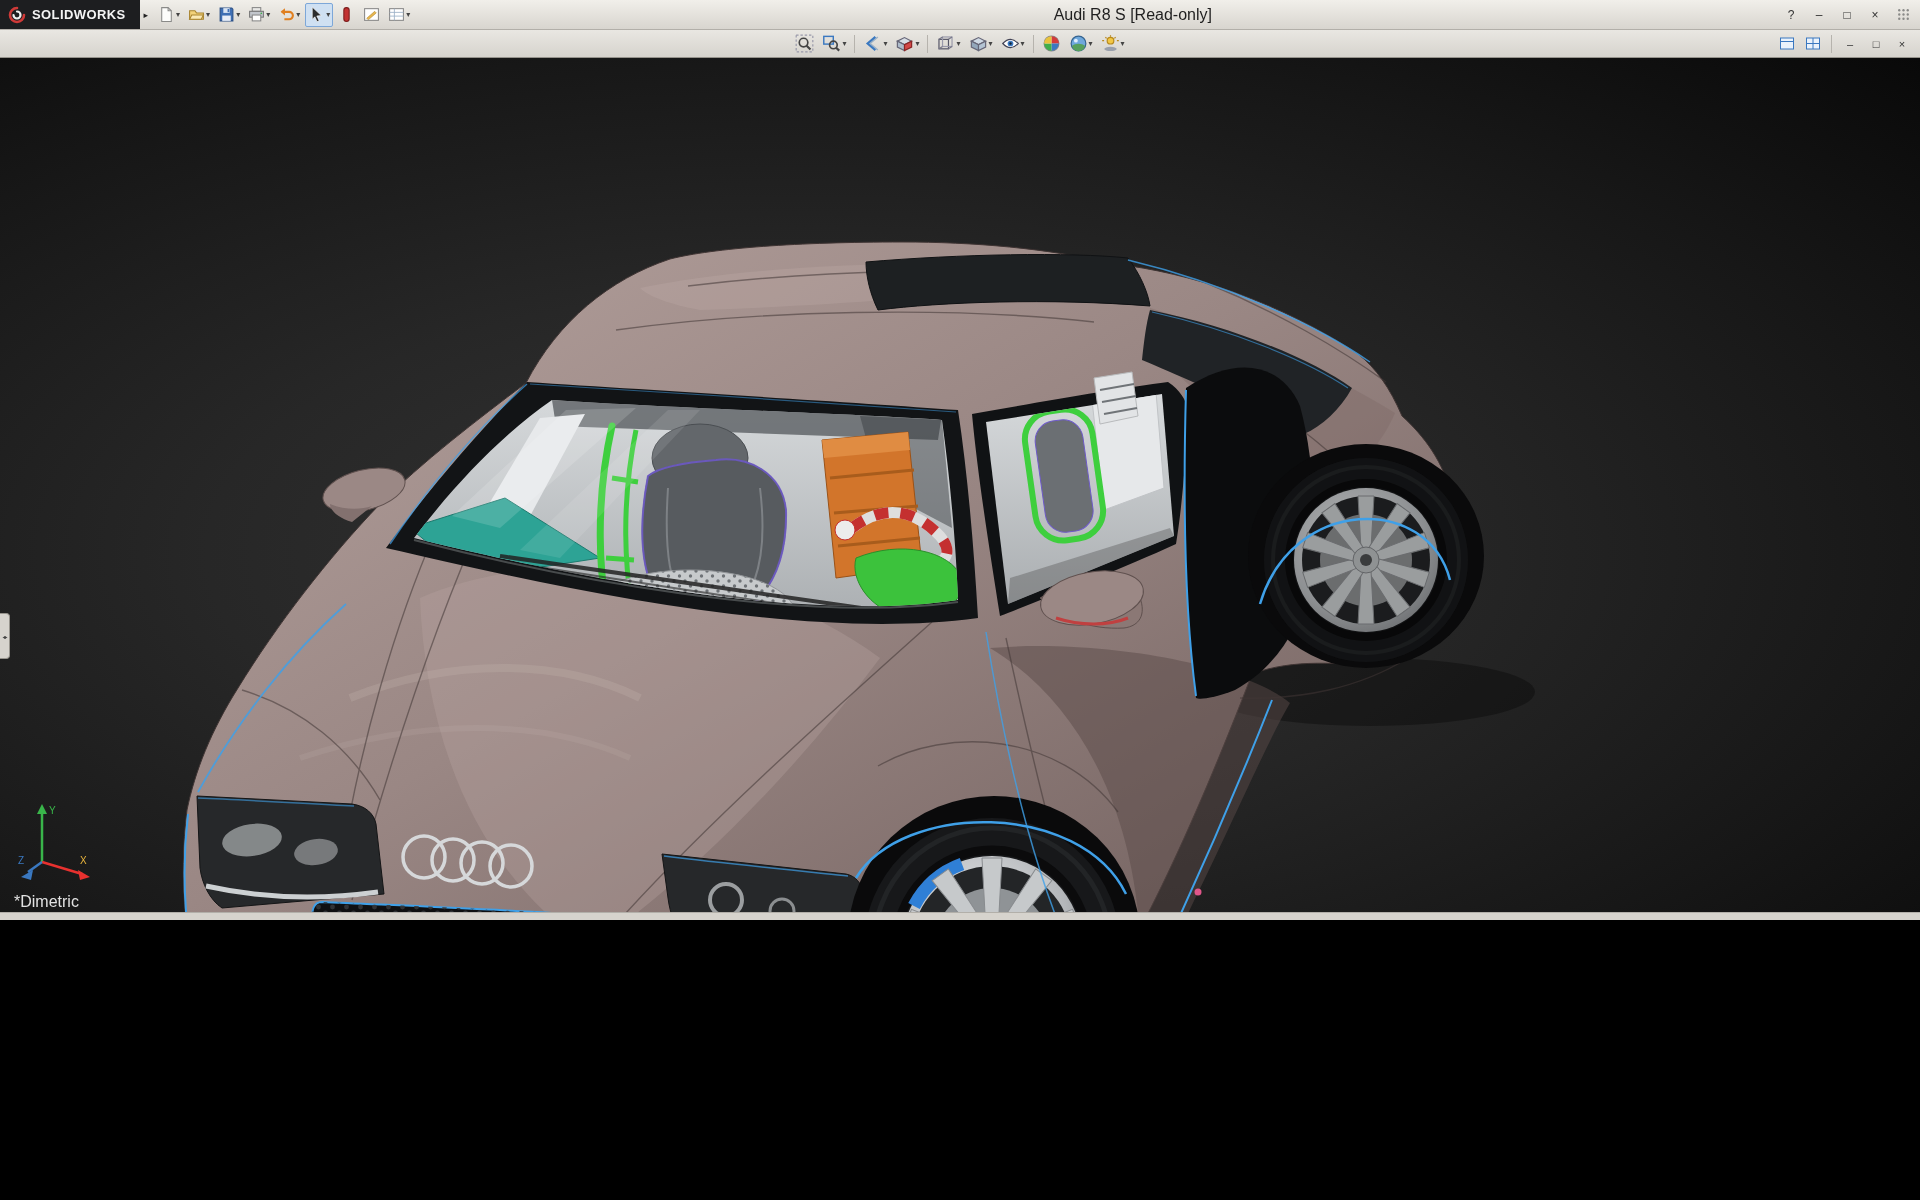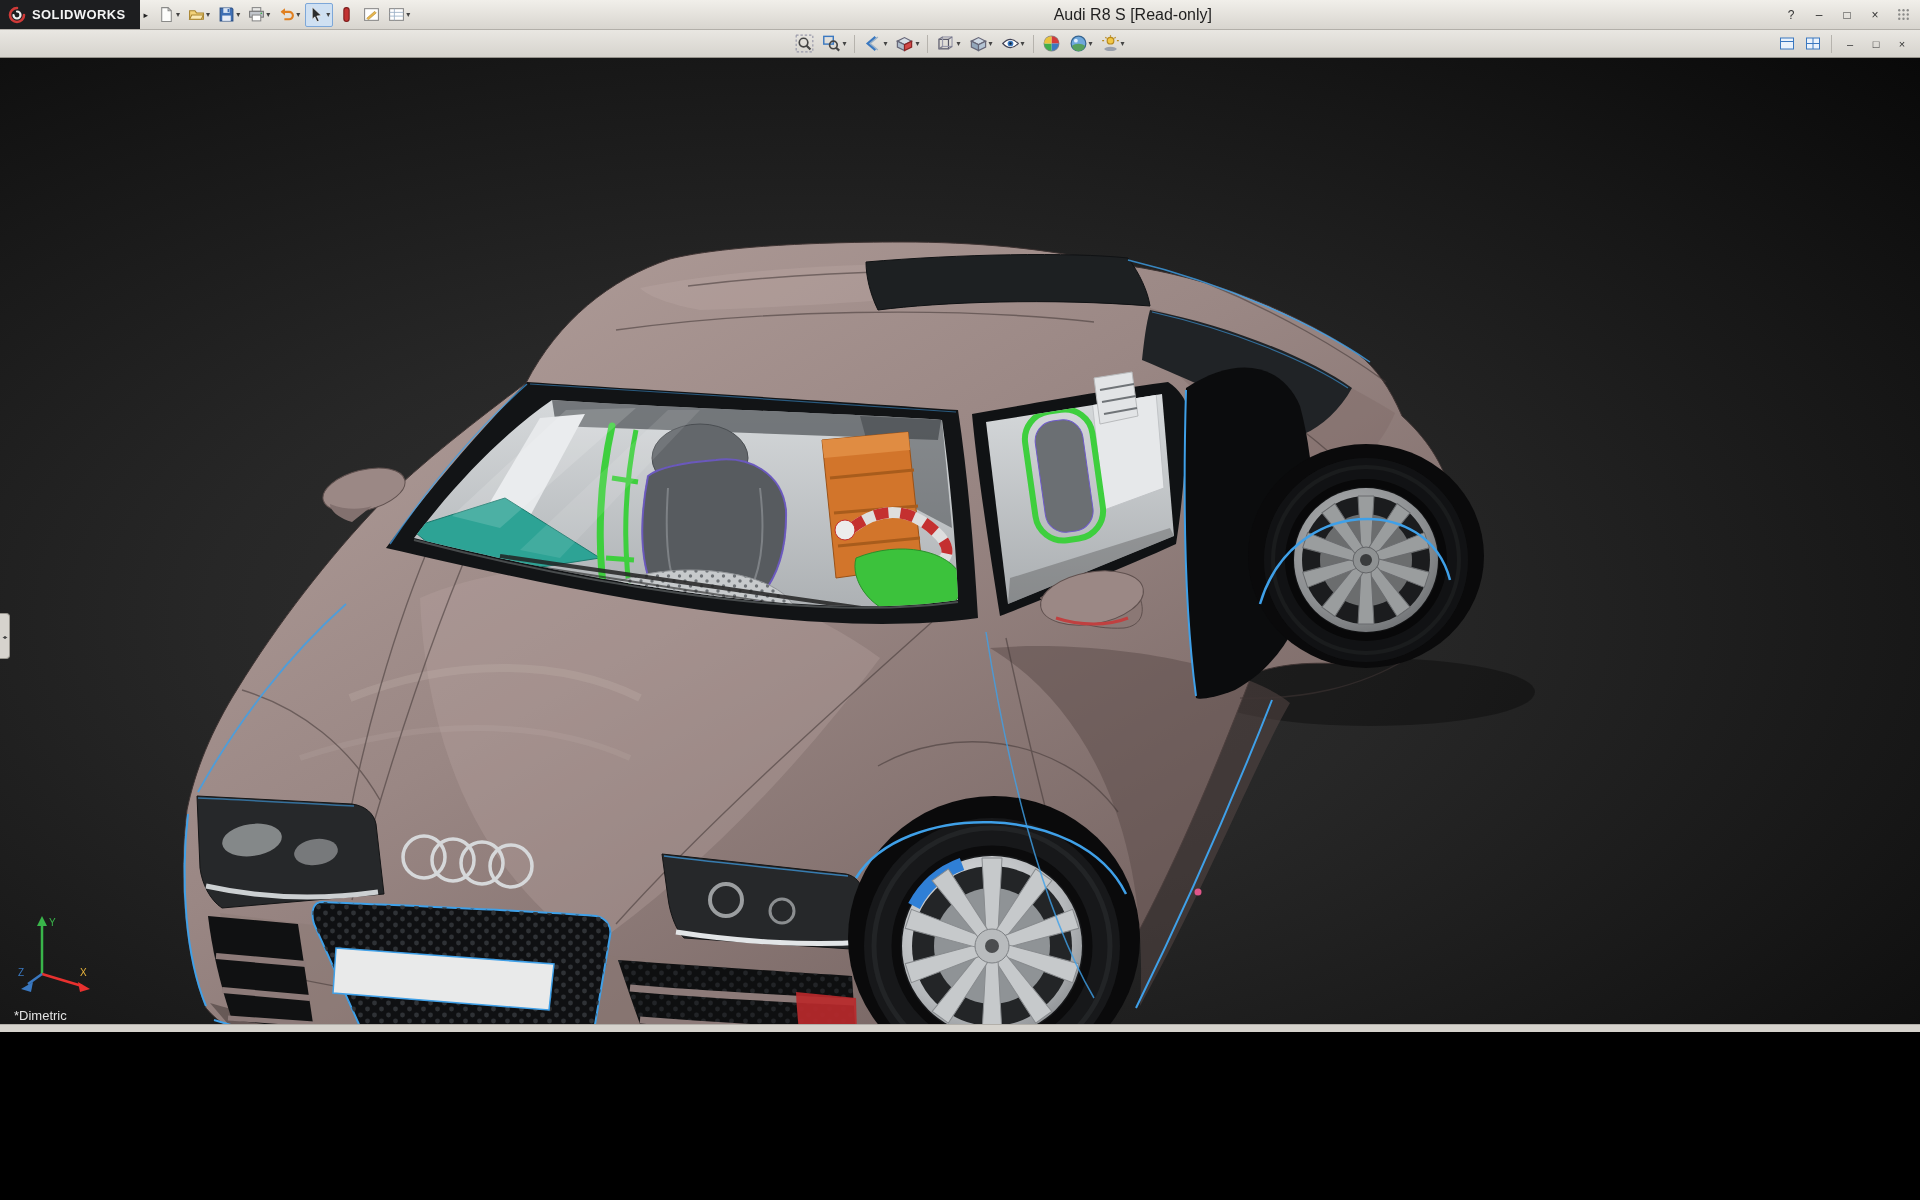--- a/index.html
+++ b/index.html
@@ -1,17 +1,17 @@
 <!DOCTYPE html>
 <html><head>
 <meta charset="utf-8">
 <style>
   *{margin:0;padding:0;box-sizing:border-box}
   html,body{width:1920px;height:1200px;overflow:hidden;font-family:"Liberation Sans",sans-serif;background:#000}
-  .app{width:1920px;height:1032px;display:flex;flex-direction:column}
+  .app{width:1920px;height:920px;display:flex;flex-direction:column}
 
   
   .titlebar{height:30px;flex:0 0 30px;display:flex;align-items:center;position:relative;
     background:linear-gradient(#f1efea,#d8d5cf);border-bottom:1px solid #b2afa9}
   .brand{height:100%;background:#1d1e20;color:#fff;display:flex;align-items:center;gap:6px;padding:0 14px 0 8px}
   .brand-logo{width:18px;height:18px;display:inline-flex}
   .brand-logo svg{width:100%;height:100%}
   .brand-text{font-weight:bold;font-size:13px;letter-spacing:.4px;color:#f4f4f4}
   .expander{font-size:9px;color:#222;padding:0 4px;cursor:default}
   .toolbar{display:flex;align-items:center;height:100%;padding-left:2px}
@@ -36,21 +36,21 @@
   .doc-controls .tbtn{height:20px;width:22px;justify-content:center}
   .doc-controls .icon.glyph{font-size:11px}
 
   
   .viewport{position:relative;flex:1 1 auto;overflow:hidden;
     background:radial-gradient(ellipse at 42% 58%, #343434 0%, #272727 38%, #171717 72%, #090909 100%)}
   .scene{position:absolute;left:0;top:0;width:1920px;height:1134px;display:block}
   .splitter{position:absolute;left:0;top:555px;width:10px;height:46px;background:#d6d3cd;border:1px solid #96938c;border-left:none;
     border-radius:0 4px 4px 0;display:flex;align-items:center;justify-content:center;font-size:6px;color:#444;letter-spacing:-1px}
   .triad{position:absolute;left:16px;bottom:24px;width:84px;height:88px}
-  .orient-label{position:absolute;left:14px;bottom:1px;color:#e2e2e2;font-size:13px}
+  .orient-label{position:absolute;left:14px;bottom:1px;color:#e2e2e2;font-size:16px}
 
   
   .statusbar{height:8px;flex:0 0 8px;background:#d6d3cd;border-top:1px solid #b2afa9}
 </style>
 </head>
 <body>
 
 <div class="app">
 
   <header class="titlebar">

